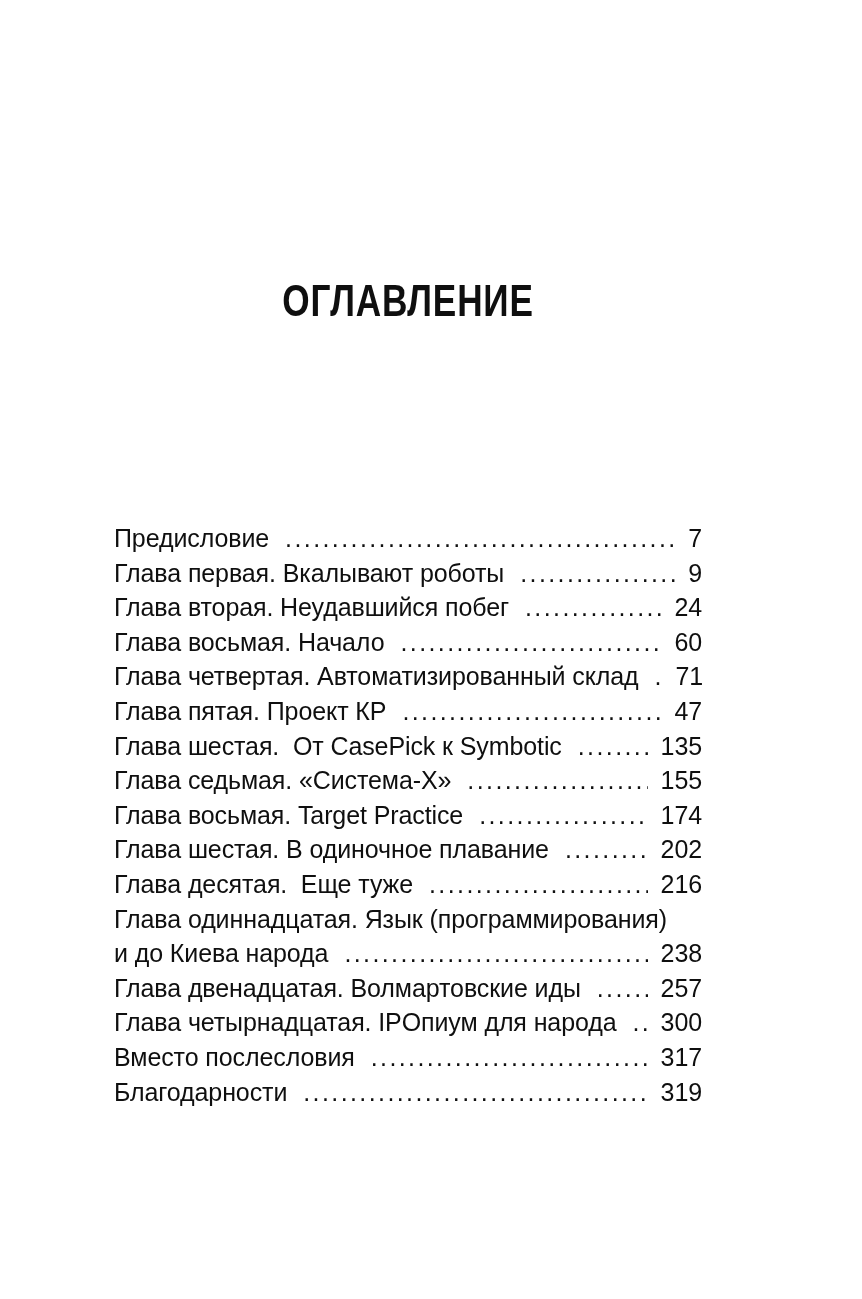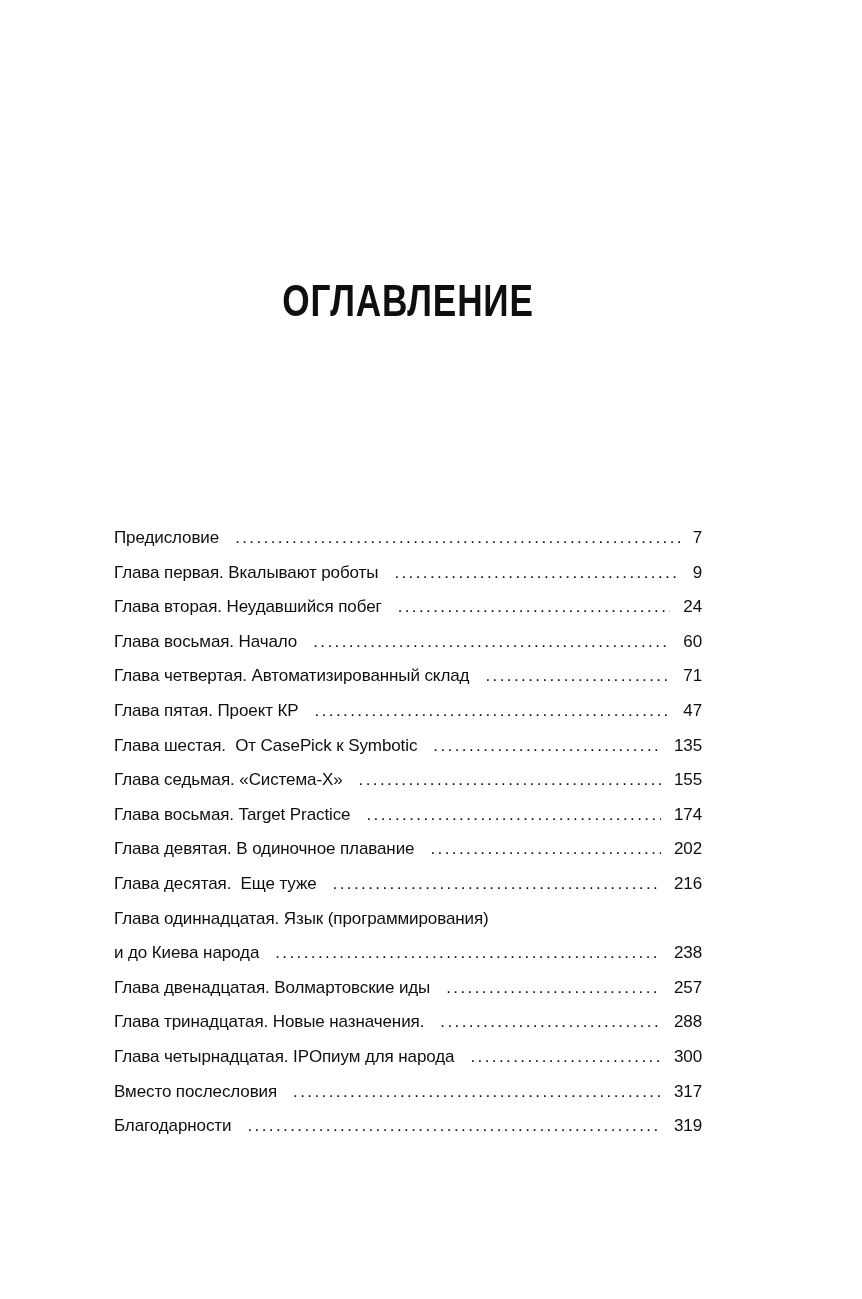--- a/index.html
+++ b/index.html
@@ -34,21 +34,21 @@
     position: absolute;
     left: 114px;
     top: 521px;
     width: 588px;
   }
   .toc-row {
     display: flex;
     align-items: center;
     height: 34.6px;
     line-height: 34.6px;
-    font-size: 17px;
+    font-size: 25px;
     letter-spacing: -0.1px;
     gap: 12px;
   }
   .toc-title {
     flex: 0 0 auto;
     white-space: pre; 
   }
   .toc-dots {
     flex: 1 1 auto;
     overflow: hidden;
@@ -112,21 +112,21 @@
       <span class="toc-title">Глава седьмая. «Система-Х»</span>
       <span class="toc-dots"></span>
       <span class="toc-page-num">155</span>
     </div>
     <div class="toc-row">
       <span class="toc-title">Глава восьмая. Target Practice</span>
       <span class="toc-dots"></span>
       <span class="toc-page-num">174</span>
     </div>
     <div class="toc-row">
-      <span class="toc-title">Глава девятая. В одиночное плавание</span>
+      <span class="toc-title">Глава шестая. В одиночное плавание</span>
       <span class="toc-dots"></span>
       <span class="toc-page-num">202</span>
     </div>
     <div class="toc-row">
       <span class="toc-title">Глава десятая.  Еще туже</span>
       <span class="toc-dots"></span>
       <span class="toc-page-num">216</span>
     </div>
     <div class="toc-row">
       <span class="toc-title">Глава одиннадцатая. Язык (программирования)</span>
@@ -135,25 +135,20 @@
       <span class="toc-title">и до Киева народа</span>
       <span class="toc-dots"></span>
       <span class="toc-page-num">238</span>
     </div>
     <div class="toc-row">
       <span class="toc-title">Глава двенадцатая. Волмартовские иды</span>
       <span class="toc-dots"></span>
       <span class="toc-page-num">257</span>
     </div>
     <div class="toc-row">
-      <span class="toc-title">Глава тринадцатая. Новые назначения.</span>
-      <span class="toc-dots"></span>
-      <span class="toc-page-num">288</span>
-    </div>
-    <div class="toc-row">
       <span class="toc-title">Глава четырнадцатая. IPOпиум для народа</span>
       <span class="toc-dots"></span>
       <span class="toc-page-num">300</span>
     </div>
     <div class="toc-row">
       <span class="toc-title">Вместо послесловия</span>
       <span class="toc-dots"></span>
       <span class="toc-page-num">317</span>
     </div>
     <div class="toc-row">

